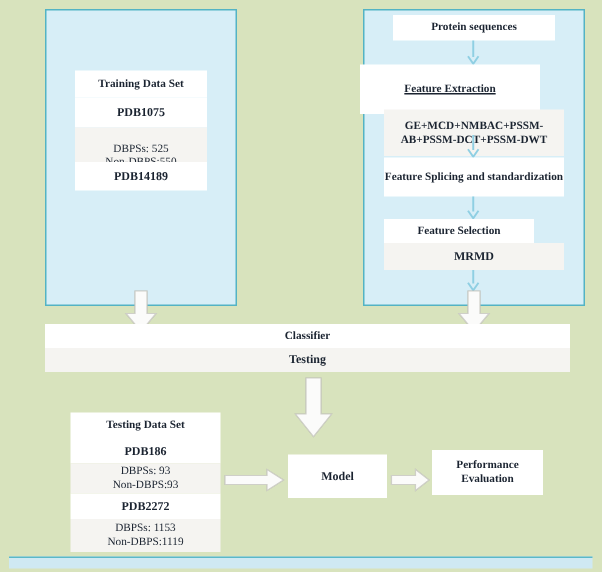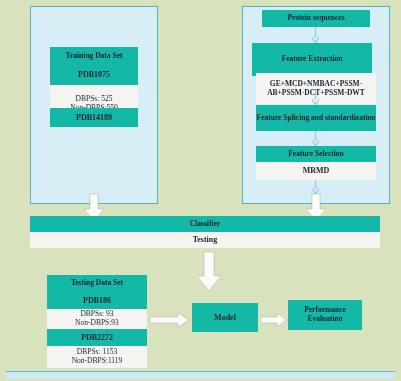--- a/index.html
+++ b/index.html
@@ -29,39 +29,39 @@
     box-sizing:border-box;
   }
 
   
   .box{
     position:absolute;box-sizing:border-box;
     display:flex;align-items:center;justify-content:center;
     text-align:center;color:#1a2330;
     line-height:1.18;
   }
-  .blue{background:#14b8a6;}
+  .blue{background:#ffffff;}
   .white{background:#f5f4f1;}
   .t75{font-size:7.5px;}
   .t8{font-size:8px;}
   .bold{font-weight:bold;}
 
   
   #training-header{left:50px;top:47px;width:88px;height:18px;}
   #train-pdb1{left:50px;top:65px;width:88px;height:20px;}
   #train-pdb1-stats{left:50px;top:85px;width:88px;height:38px;}
   #train-pdb2{left:50px;top:108px;width:88px;height:19px;}
   #train-pdb2-stats{left:50px;top:127px;width:88px;height:23px;}
 
   
   #protein-seq{left:262px;top:10px;width:108px;height:17px;}
-  #feature-extraction{left:252px;top:43px;width:120px;height:33px;}
+  #feature-extraction{left:240px;top:43px;width:120px;height:33px;text-decoration:underline;}
   #feature-methods{left:256px;top:73px;width:120px;height:31px;}
   #feature-splicing{left:256px;top:105px;width:120px;height:26px;}
-  #feature-selection{left:256px;top:146px;width:120px;height:16px;}
+  #feature-selection{left:256px;top:146px;width:100px;height:16px;}
   #mrmd{left:256px;top:162px;width:120px;height:18px;}
 
   
   #classifier-header{left:30px;top:216px;width:350px;height:16px;}
   #classifier-name{left:30px;top:232px;width:350px;height:16px;}
 
   
   #testing-header{left:47px;top:275px;width:100px;height:17px;}
   #test-pdb1{left:47px;top:292px;width:100px;height:17px;}
   #test-pdb1-stats{left:47px;top:309px;width:100px;height:20px;}

